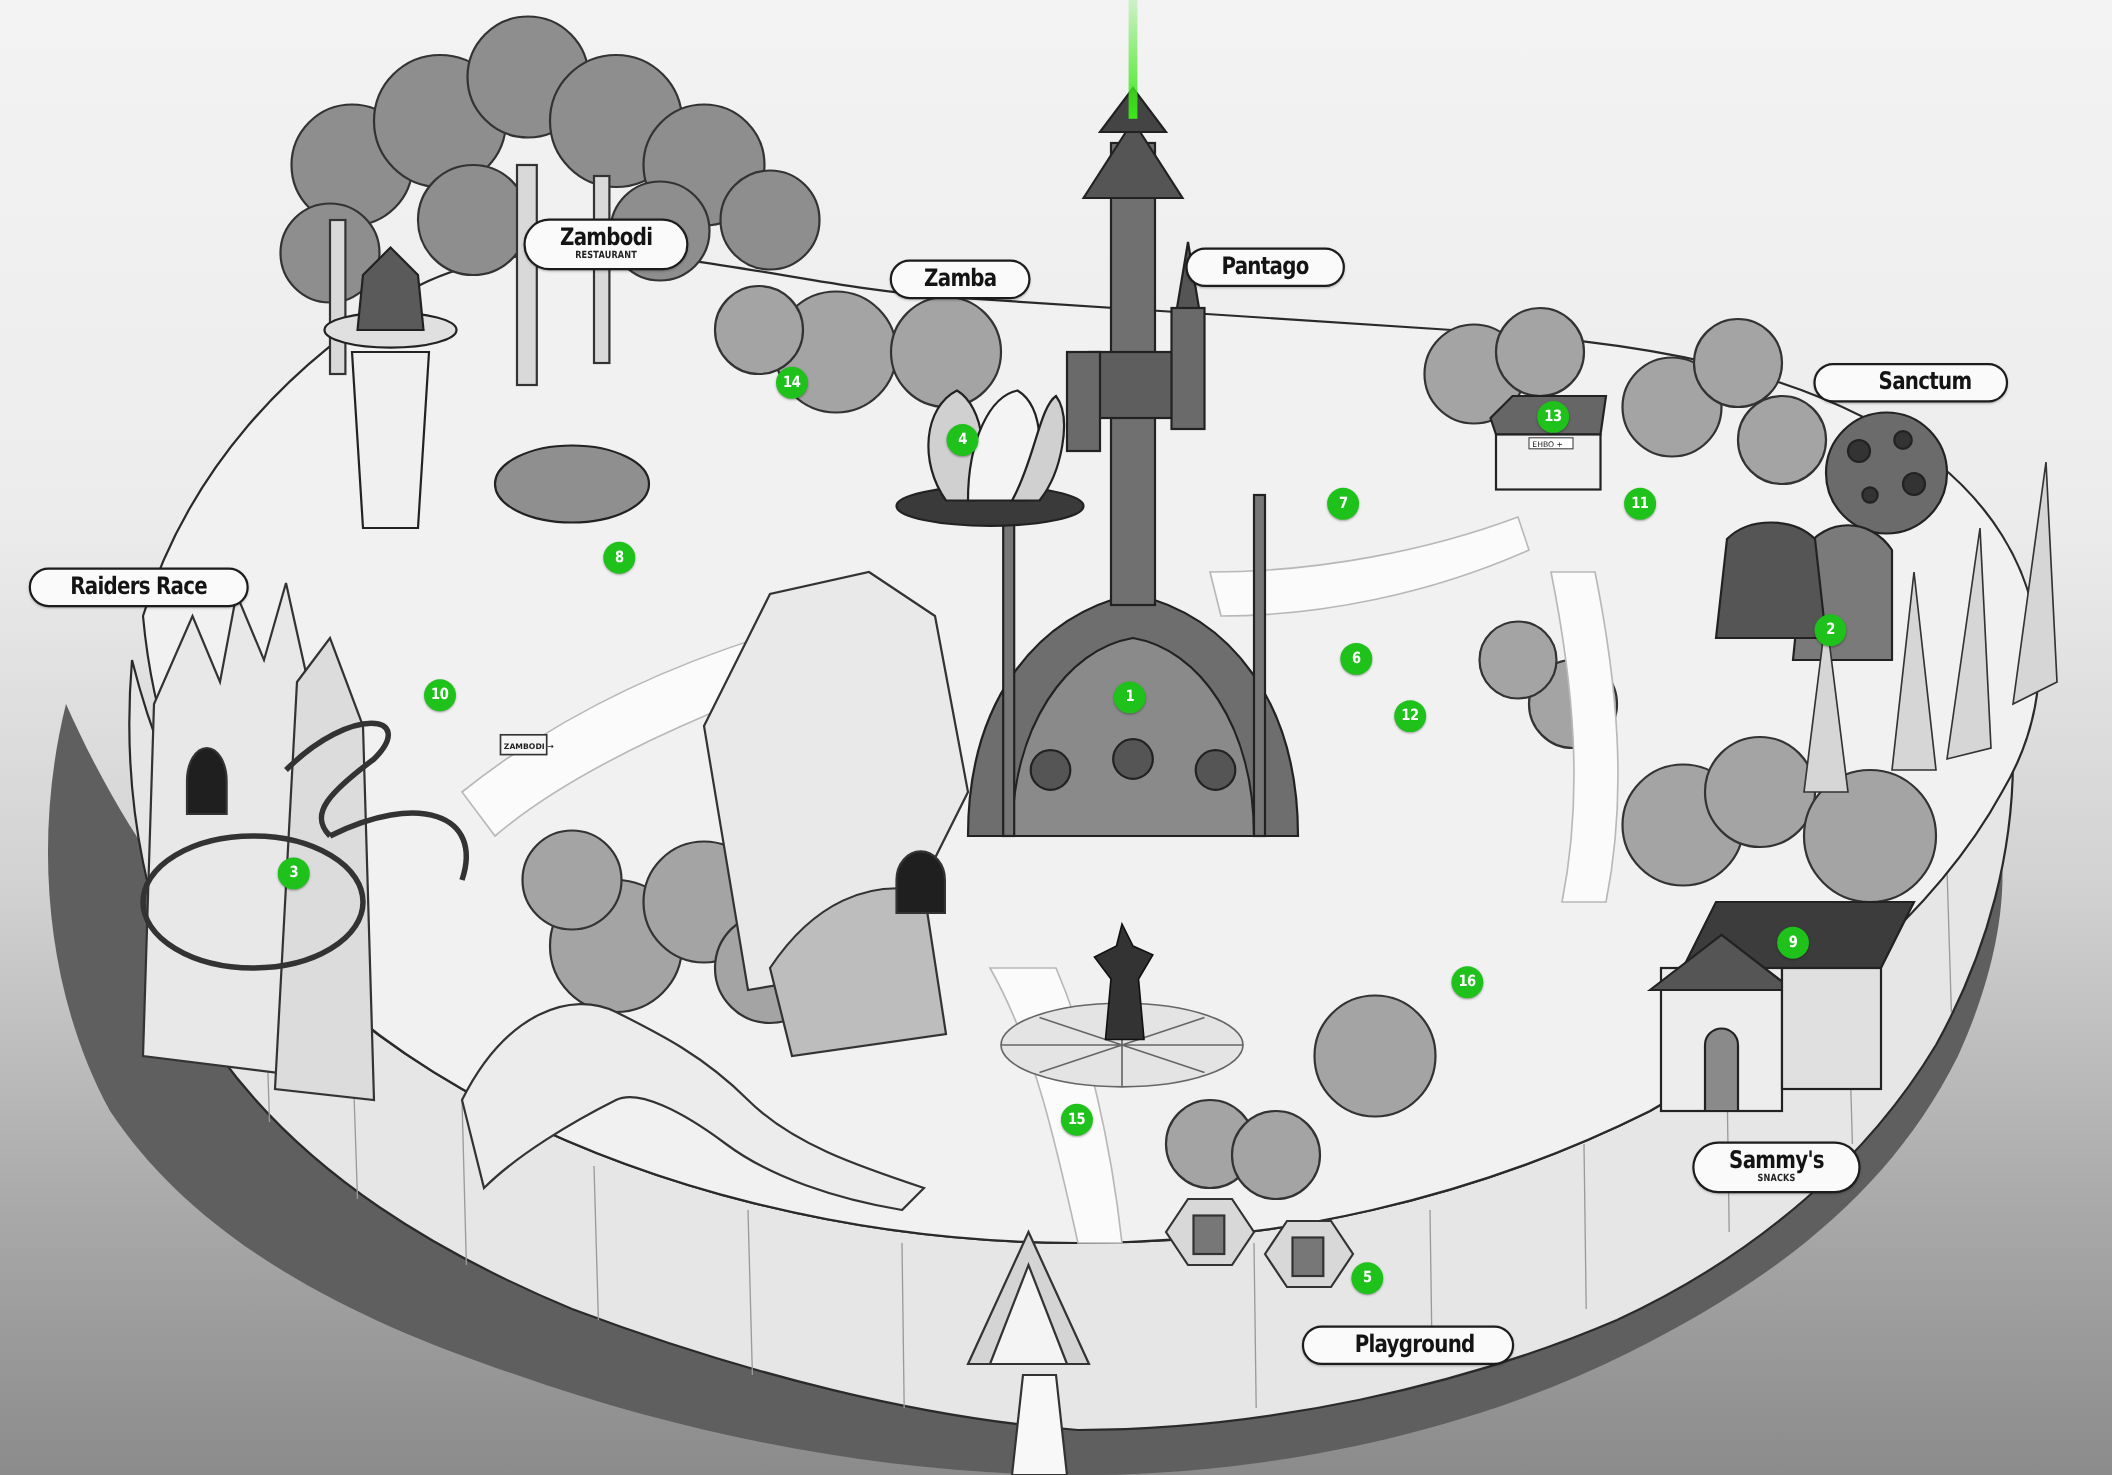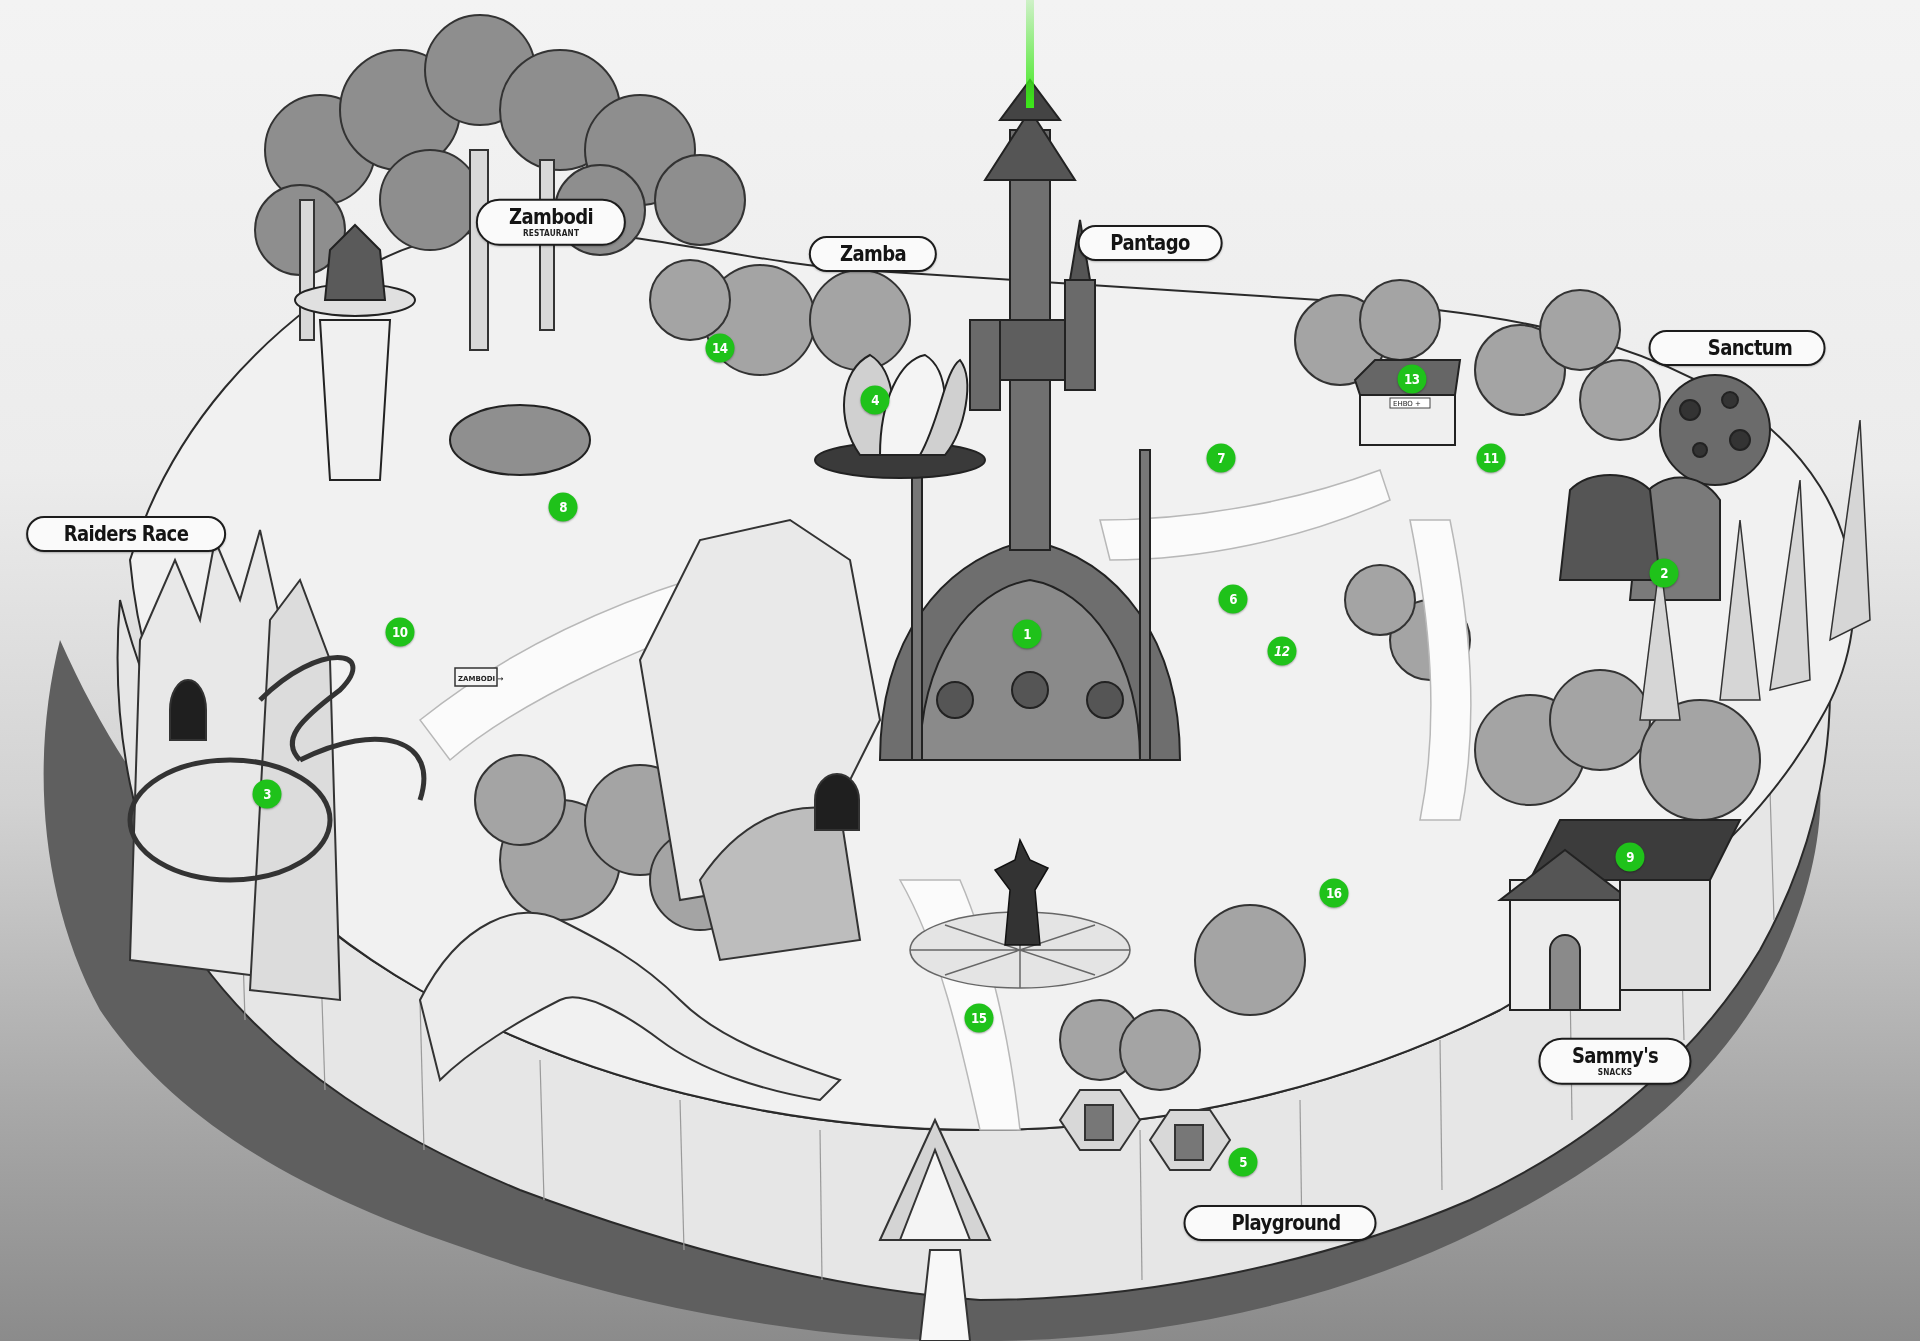--- a/index.html
+++ b/index.html
@@ -253,18 +253,18 @@
   <div class="marker" style="left:1664px;top:573px;"><span>2</span></div>
   <div class="marker" style="left:267px;top:794px;"><span>3</span></div>
   <div class="marker" style="left:875px;top:400px;"><span>4</span></div>
   <div class="marker" style="left:1243px;top:1162px;"><span>5</span></div>
   <div class="marker" style="left:1233px;top:599px;"><span>6</span></div>
   <div class="marker" style="left:1221px;top:458px;"><span>7</span></div>
   <div class="marker" style="left:563px;top:507px;"><span>8</span></div>
   <div class="marker" style="left:1630px;top:857px;"><span>9</span></div>
   <div class="marker" style="left:400px;top:632px;"><span>10</span></div>
   <div class="marker" style="left:1491px;top:458px;"><span>11</span></div>
-  <div class="marker" style="left:1282px;top:651px;font-style:italic;"><span>12</span></div>
+  <div class="marker" style="left:1282px;top:651px;"><span>12</span></div>
   <div class="marker" style="left:1412px;top:379px;"><span>13</span></div>
   <div class="marker" style="left:720px;top:348px;"><span>14</span></div>
   <div class="marker" style="left:979px;top:1018px;"><span>15</span></div>
   <div class="marker" style="left:1334px;top:893px;"><span>16</span></div>
 </div>
 
 </body></html>

